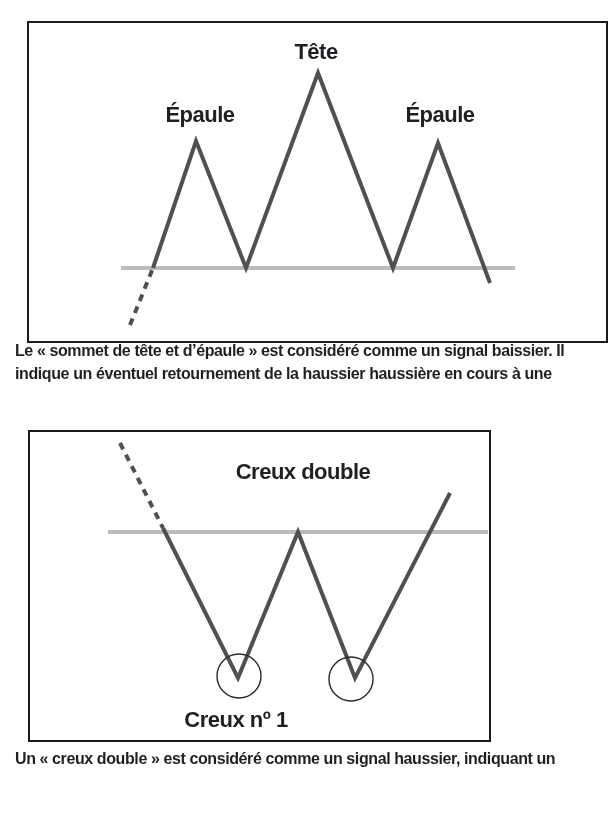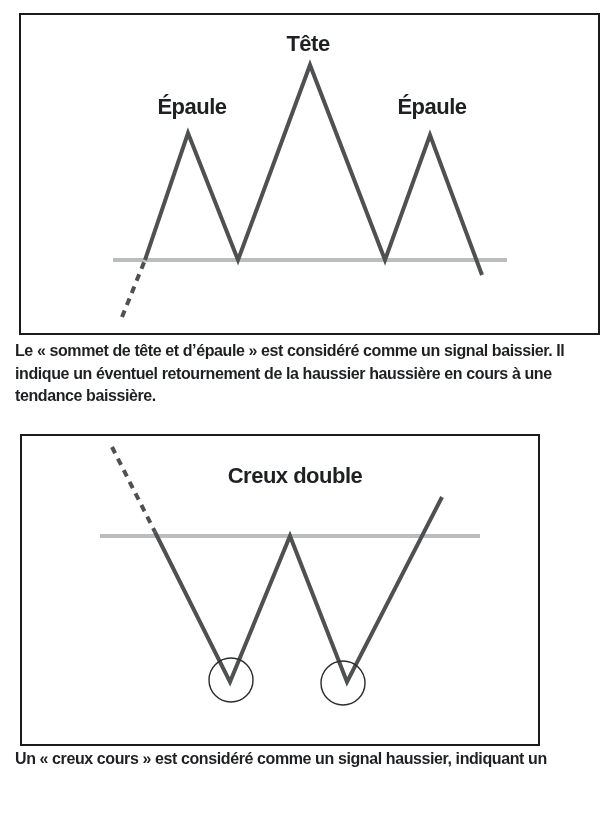--- a/index.html
+++ b/index.html
@@ -9,24 +9,24 @@
     position: relative;
     overflow: hidden;
     font-family: "Liberation Sans", sans-serif;
     color: #1f2023;
   }
   .panel {
     position: absolute;
     border: 2px solid #1b1b1d;
     background: #ffffff;
     box-sizing: border-box;
-    margin: 0;
+    margin: 8px;
   }
   #hs-panel { left: 19px; top: 13px;  width: 581px; height: 322px; }
-  #db-panel { left: 20px; top: 434px; width: 520px; height: 312px; }
+  #db-panel { left: 20px; top: 422px; width: 463px; height: 312px; }
   .panel svg { position: absolute; left: 0; top: 0; display: block; }
   .diagram-label {
     position: absolute;
     font-size: 22px;
     font-weight: 600;
     letter-spacing: -0.5px;
     line-height: 1;
     white-space: nowrap;
     transform: translateX(-50%);
     color: #1f2023;
@@ -60,29 +60,29 @@
     <polyline fill="none" stroke-width="4" stroke-linejoin="miter" stroke-linecap="butt" points="124,245 167,118 217,245 289,50 364,245 409,120 461,260" stroke="#4f5052"></polyline>
   </svg>
   <div class="diagram-label" id="hs-label-head">Tête</div>
   <div class="diagram-label" id="hs-label-shoulder-left">Épaule</div>
   <div class="diagram-label" id="hs-label-shoulder-right">Épaule</div>
 </figure>
 
 <div class="caption" id="hs-caption">
   <div class="caption-line">Le « sommet de tête et d’épaule » est considéré comme un signal baissier. Il</div>
   <div class="caption-line">indique un éventuel retournement de la haussier haussière en cours à une</div>
-  <div class="caption-line">tendance baissière.</div>
 </div>
 
 <figure class="panel" id="db-panel">
   <svg width="578" height="308" viewBox="0 0 578 308">
     <polyline fill="none" stroke-width="4" stroke-linecap="butt" points="78,100 458,100" stroke="#bbbcbe"></polyline>
     <polyline fill="none" stroke-width="4" stroke-dasharray="7 6" stroke-linecap="butt" points="90,11 133,96" stroke="#4f5052"></polyline>
     <polyline fill="none" stroke-width="4" stroke-linejoin="miter" stroke-linecap="butt" points="133,96 208,246 268,100 325,246 420,61" stroke="#4f5052"></polyline>
     <circle fill="none" stroke-width="1.4" cx="209" cy="244" r="22" stroke="#2b2b2b"></circle>
     <circle fill="none" stroke-width="1.4" cx="321" cy="247" r="22" stroke="#2b2b2b"></circle>
   </svg>
   <div class="diagram-label" id="db-title">Creux double</div>
+  <div class="diagram-label" id="db-label-trough1">Creux nº 1</div>
 </figure>
 
 <div class="caption" id="db-caption">
-  <div class="caption-line">Un « creux cours » est considéré comme un signal haussier, indiquant un</div>
+  <div class="caption-line">Un « creux double » est considéré comme un signal haussier, indiquant un</div>
 </div>
 
 </body></html>

